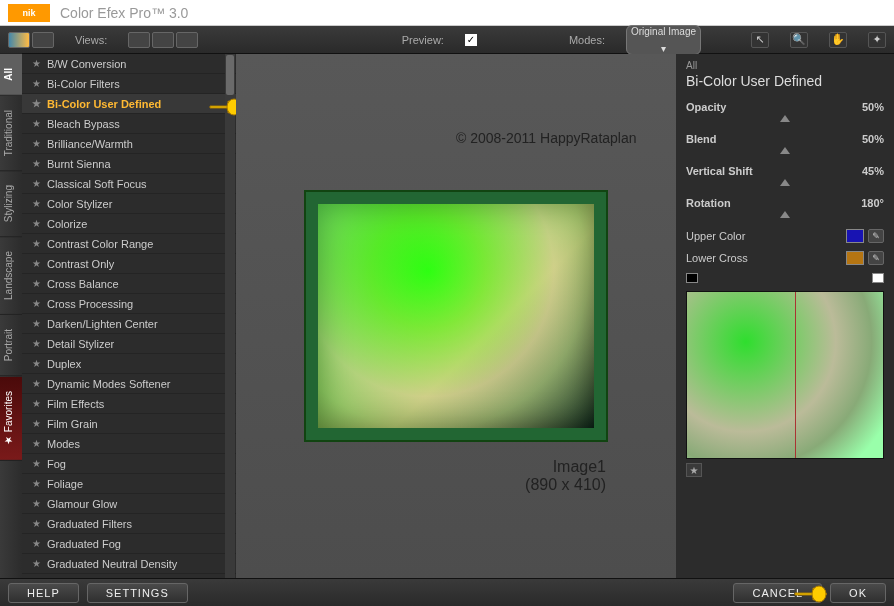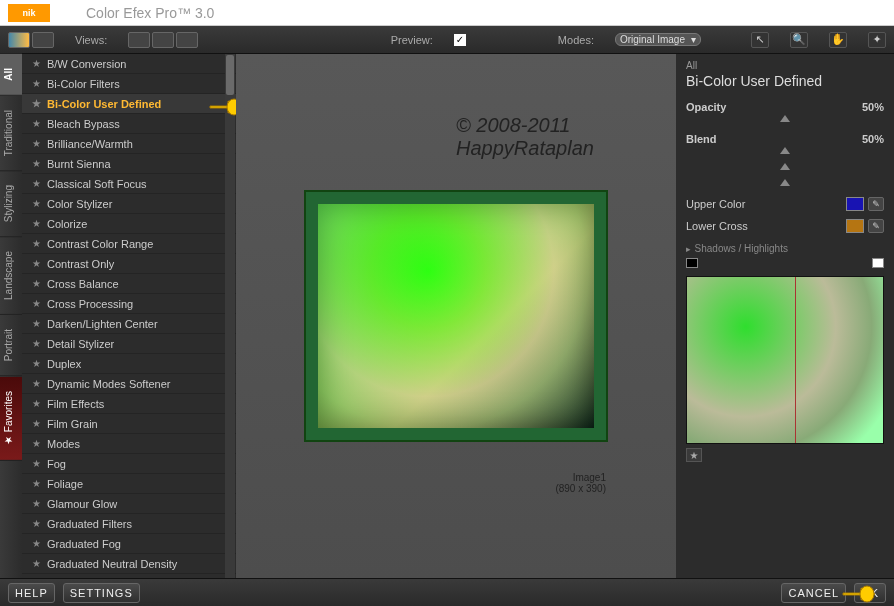--- a/index.html
+++ b/index.html
@@ -1,28 +1,28 @@
 <!DOCTYPE html>
 <html><head>
 <meta charset="utf-8">
 <style>
 * { box-sizing: border-box; margin: 0; padding: 0; font-family: Arial, sans-serif; }
 html, body { width: 894px; height: 606px; background: #f0f0f0; overflow: hidden; }
 
-.titlebar { height: 26px; background: #fff; display: flex; align-items: center; padding: 2px 8px; border-bottom: 1px solid #ccc; gap: 26px; }
+.titlebar { height: 26px; background: #fff; display: flex; align-items: center; padding: 2px 8px; border-bottom: 1px solid #ccc; }
 .logo { width: 42px; height: 18px; background: #f90; display:flex; align-items:center; justify-content:center; color:#fff; font-size:9px; font-weight:bold; position:relative; }
 .logo::after { content:''; position:absolute; right:-10px; top:3px; border-left:10px solid #fff; border-top:6px solid transparent; border-bottom:6px solid transparent; display:none;}
 .app-title { margin-left: 10px; color:#999; font-size: 14px; }
 
 .toolbar { height: 28px; background: linear-gradient(#3a3a3a,#2a2a2a); display:flex; align-items:center; padding: 0 8px; gap: 21px; color:#ddd; font-size:11px; border-bottom:1px solid #111;}
 .tb-btn { width:22px; height:16px; background:#444; border:1px solid #666; border-radius:2px; display:inline-block;}
 .tb-group { display:flex; gap:2px; align-items:center;}
 .tb-label { color:#aaa; font-size:11px; }
 .tb-check { width:12px; height:12px; background:#fff; display:inline-flex; align-items:center; justify-content:center; color:#000; font-size:10px;}
-.tb-dd { background:#555; border:1px solid #777; color:#ddd; font-size:10px; padding:0 4px; border-radius:6px; display:flex; align-items:center; gap:6px;}
+.tb-dd { background:#555; border:1px solid #777; color:#ddd; font-size:10px; padding:0 4px; border-radius:6px; display:flex; align-items:center; gap:6px;flex-direction:column;}
 .tb-icon { width:18px; height:16px; background:#333; border:1px solid #555; border-radius:2px; display:inline-flex; align-items:center; justify-content:center; color:#ccc; font-size:11px;}
 
 .main { display:flex; height: 524px; }
 
 .vtabs { width: 22px; background: linear-gradient(to right,#3a3a3a,#2c2c2c); display:flex; flex-direction:column; }
 .vtab { flex: 0 0 auto; writing-mode: vertical-rl; transform: rotate(180deg); color:#aaa; font-size:10px; padding: 14px 3px; text-align:center; border-top:1px solid #222; cursor:pointer;}
 .vtab.active { background:#5f5f5f; color:#fff; font-weight:bold;}
 .vtab.fav { background: linear-gradient(#7a1a1a,#4a0a0a); color:#fff;}
 .vtab .star { font-size:10px; color:#fff;}
 
@@ -30,22 +30,22 @@
 .filter-list { list-style:none; }
 .filter-list li { color:#ccc; font-size:11px; padding: 3px 10px; border-bottom:1px solid #242424; display:flex; align-items:center; gap:6px; cursor:pointer; height:20px;}
 .filter-list li .fstar { color:#888; font-size:10px;}
 .filter-list li.selected { color:#ffb933; font-weight:bold; background:#383838;}
 .scrollbar { position:absolute; right:1px; top:0; width:10px; height:100%; background:#3a3a3a;}
 .scroll-thumb { background:#6a6a6a; width:8px; margin:1px; height:40px; border-radius:2px;}
 
 .preview-area { flex:1; background: linear-gradient(#585858,#4d4d4d); position:relative; display:flex; flex-direction:column; align-items:center; justify-content:center;}
 .preview-img { width:300px; height:248px; background: radial-gradient(circle at 40% 30%, #0f0 0%, #5fde2e 25%, #bb9 55%, #8a7 70%, #132 100%); border: 12px solid #263; box-shadow: 0 0 0 2px #141, inset 0 0 30px rgba(0,0,0,.5); position:relative; overflow:hidden;}
 .preview-img::before { content:''; position:absolute; inset:0; background: linear-gradient(135deg, rgba(0,255,0,.4), rgba(255,255,100,.3) 60%, rgba(0,0,0,.2));}
-.img-meta { color:#222; font-size:10px; position:absolute; right:70px; bottom:84px; text-align:right;}
-.watermark { position:absolute; top:60px; left:50%; color:#222; font-size:20px; font-style:italic; pointer-events:none;}
+.img-meta { color:#222; font-size:16px; position:absolute; right:70px; bottom:84px; text-align:right;}
+.watermark { position:absolute; top:76px; left:50%; color:#222; font-size:14px; pointer-events:none;}
 
 .hand { position:absolute; width:36px; height:26px; pointer-events:none;}
 .hand svg { width:100%; height:100%;}
 
 .right-panel { width:218px; background:#2c2c2c; color:#ccc; font-size:11px; padding:6px 10px; overflow:hidden;}
 .rp-sub { color:#999; font-size:10px;}
 .rp-title { color:#ddd; font-size:14px; margin:2px 0 12px;}
 .rp-row { display:flex; justify-content:space-between; margin: 8px 0 2px; font-weight: bold;}
 .rp-slider { height:10px; position:relative; margin-bottom:6px;}
 .rp-slider .tri { position:absolute; left:50%; top:0; transform:translateX(-50%); border-left:5px solid transparent; border-right:5px solid transparent; border-bottom:7px solid #888;}
@@ -55,21 +55,21 @@
 .mini-btn { width:16px; height:14px; background:#444; border:1px solid #666; border-radius:2px; display:flex; align-items:center; justify-content:center; font-size:9px; color:#ccc;}
 .rp-section-h { color:#888; font-size:10px; margin:10px 0 4px; display:flex; align-items:center; gap:4px;}
 .rp-section-h::before { content:'▸'; color:#888; font-size:9px;}
 .sh-row { display:flex; gap:10px; margin:4px 0 8px;}
 .sh-sw { width:12px; height:10px; border:1px solid #888;}
 .loupe { width:198px; height:168px; background: radial-gradient(circle at 30% 30%, #2fde2e, #bb9 50%, #8a7 70%, #9fa 90%); border:1px solid #111; margin-top:4px; position:relative; overflow:hidden;}
 .loupe::after { content:''; position:absolute; left:55%; top:0; width:1px; height:100%; background:#a33;}
 .star-btn { width:16px; height:14px; background:#3a3a3a; border:1px solid #555; display:flex; align-items:center; justify-content:center; color:#aaa; margin-top:4px; font-size:10px;}
 
 .footer { height:28px; background: linear-gradient(#3a3a3a,#2a2a2a); display:flex; align-items:center; padding:0 8px; gap:8px; justify-content:space-between; border-top:1px solid #111;}
-.f-btn { background: linear-gradient(#4a4a4a,#2f2f2f); border:1px solid #666; color:#eee; font-size:11px; padding:3px 6px; border-radius:3px; letter-spacing:1px; cursor:pointer;}
+.f-btn { background: linear-gradient(#4a4a4a,#2f2f2f); border:1px solid #666; color:#eee; font-size:11px; padding:3px 18px; border-radius:3px; letter-spacing:1px; cursor:pointer;}
 .f-right { display:flex; gap:8px; position:relative;}
 </style>
 </head>
 <body>
 
 <div class="titlebar">
   <div class="logo">nik</div>
   <div class="app-title">Color Efex Pro™ 3.0</div>
 </div>
 
@@ -228,21 +228,21 @@
     </div>
   </div>
 
   <div class="preview-area">
     <div class="watermark">
       <span>© 2008-2011</span> <span>HappyRataplan</span>
     </div>
     <div class="preview-img"></div>
     <div class="img-meta">
       <div>Image1</div>
-      <div>(890 x 390)</div>
+      <div>(890 x 410)</div>
     </div>
   </div>
 
   <div class="right-panel">
     <div class="rp-sub">All</div>
     <div class="rp-title">Bi-Color User Defined</div>
     <div id="sliders">
         <div class="rp-row">
           <span>Opacity</span>
           <span>50%</span>
@@ -250,44 +250,49 @@
         <div class="rp-slider">
           <div class="tri"></div>
         </div>
         <div class="rp-row">
           <span>Blend</span>
           <span>50%</span>
         </div>
         <div class="rp-slider">
           <div class="tri"></div>
         </div>
+        <div class="rp-row">
+          <span>Vertical Shift</span>
+          <span>45%</span>
+        </div>
         <div class="rp-slider">
           <div class="tri"></div>
+        </div>
+        <div class="rp-row">
+          <span>Rotation</span>
+          <span>180°</span>
         </div>
         <div class="rp-slider">
           <div class="tri"></div>
         </div>
       </div>
     <div class="rp-color-row">
       <span>Upper Color</span>
       <span class="swatch-group">
         <span class="swatch" style="background:#1813b2"></span>
         <span class="mini-btn">✎</span>
       </span>
     </div>
     <div class="rp-color-row">
       <span>Lower Cross</span>
       <span class="swatch-group">
         <span class="swatch" style="background:#b57512"></span>
         <span class="mini-btn">✎</span>
       </span>
     </div>
-    <div class="rp-section-h">
-        <span>Shadows / Highlights</span>
-      </div>
     <div class="sh-row">
       <span class="sh-sw" style="background:#000"></span>
       <div style="flex:1"></div>
       <span class="sh-sw" style="background:#fff"></span>
     </div>
     <div class="loupe"></div>
     <div class="star-btn">★</div>
   </div>
 </div>
 

